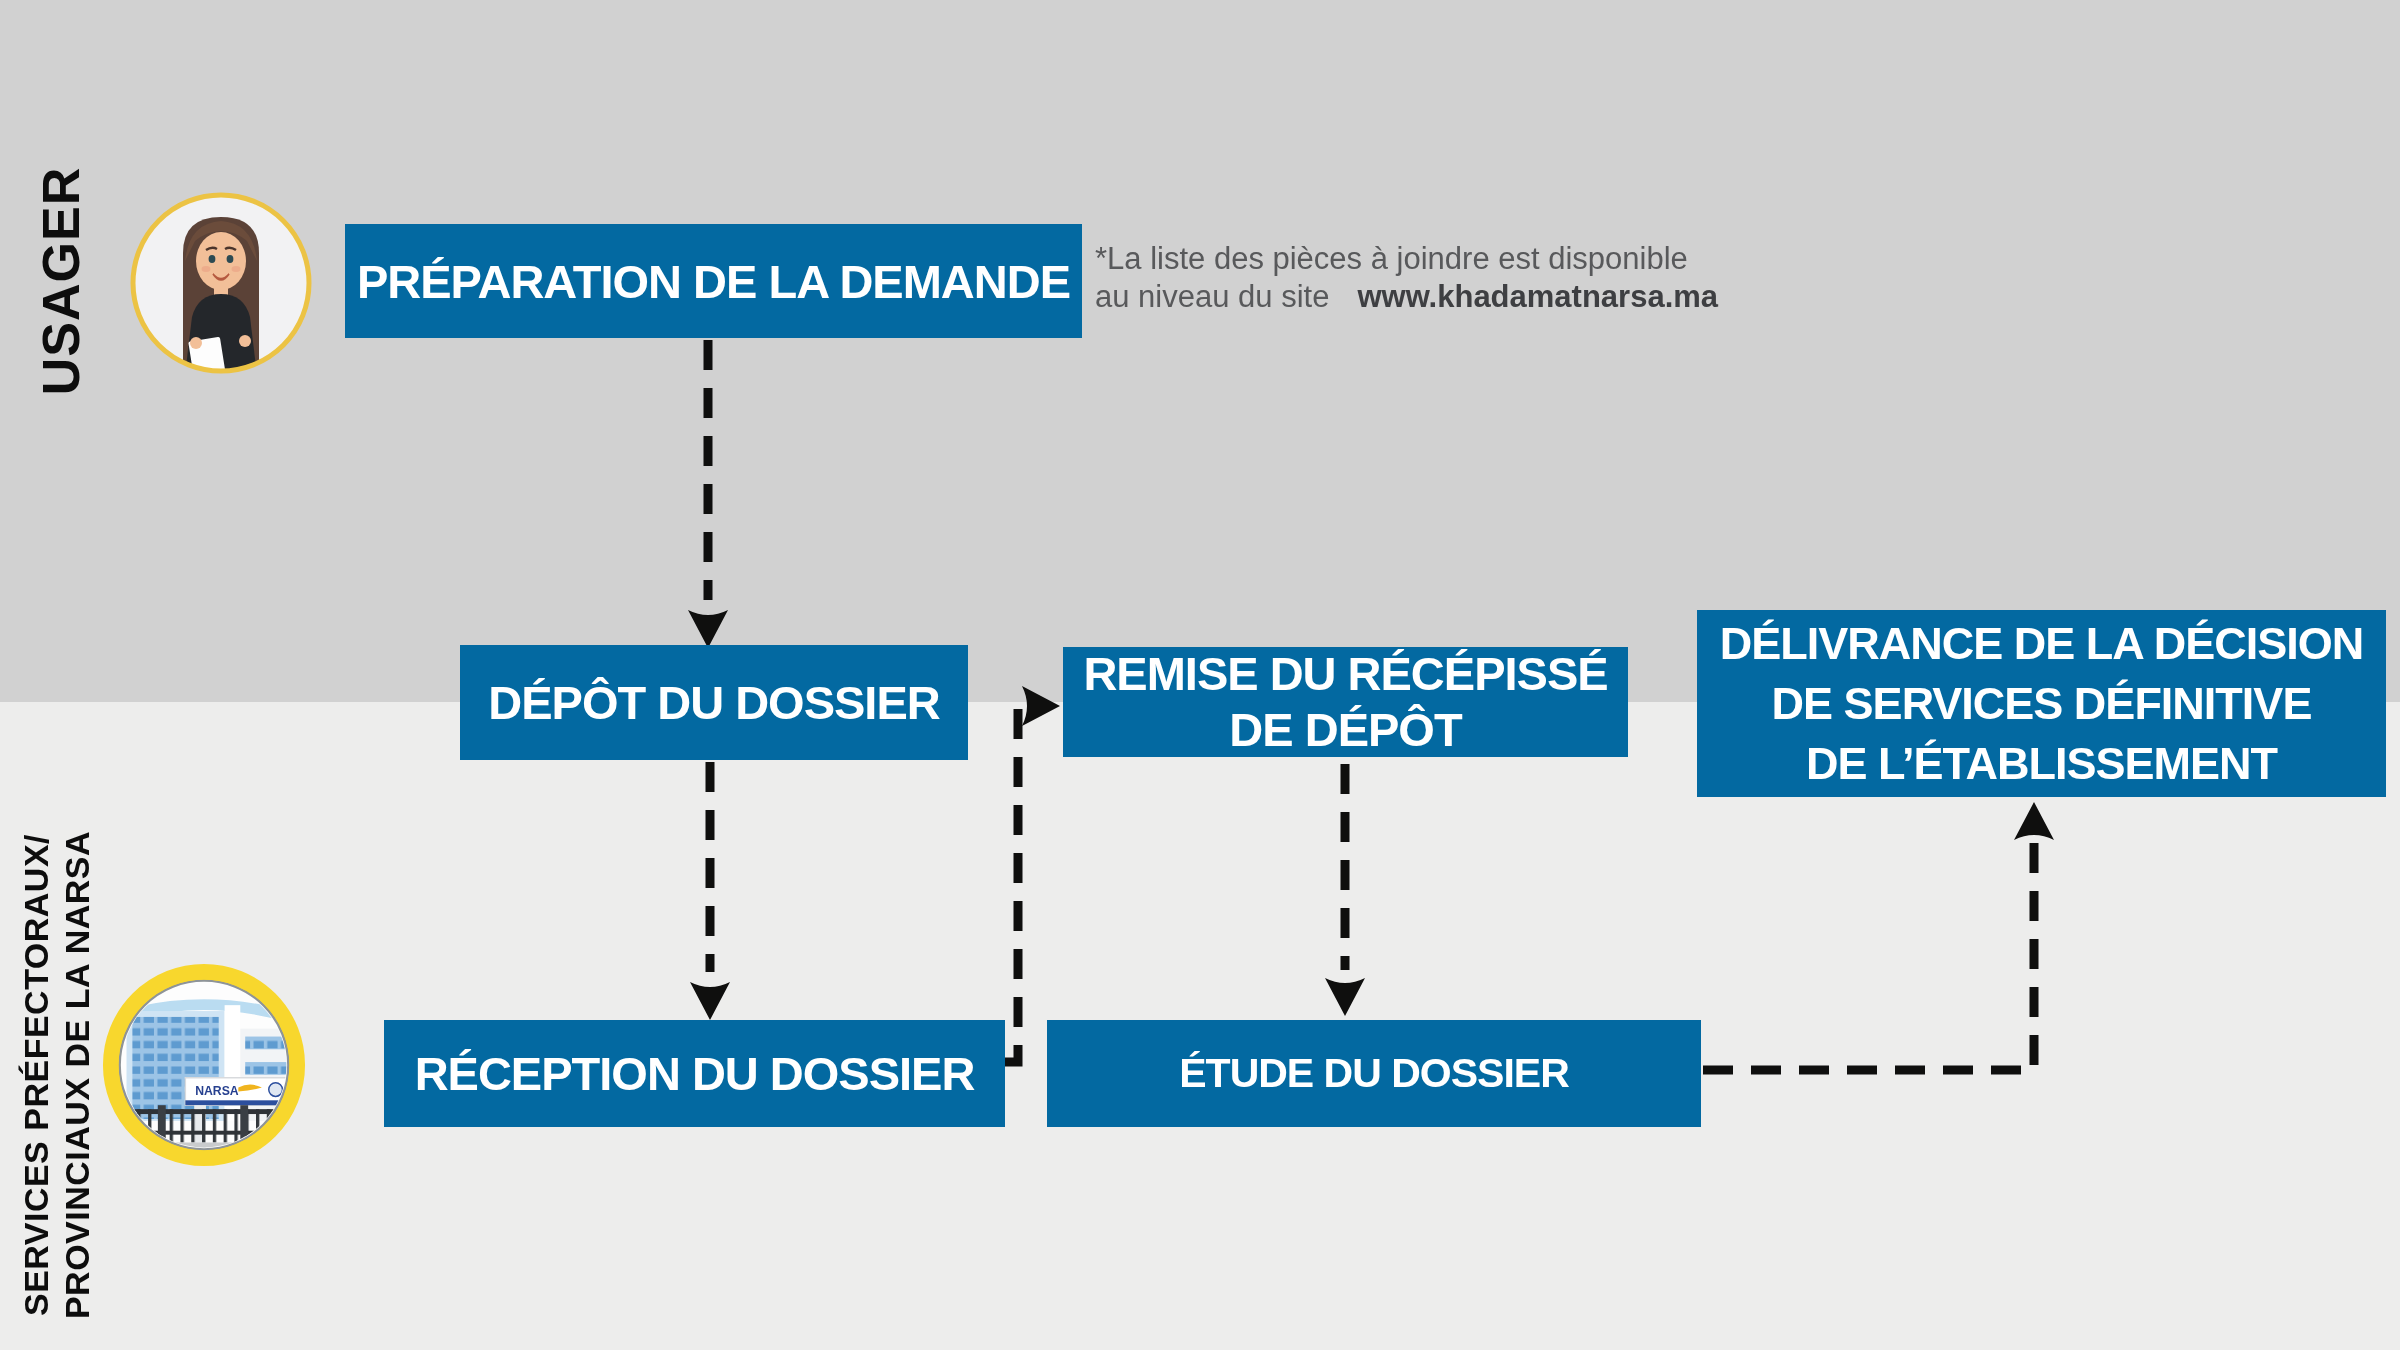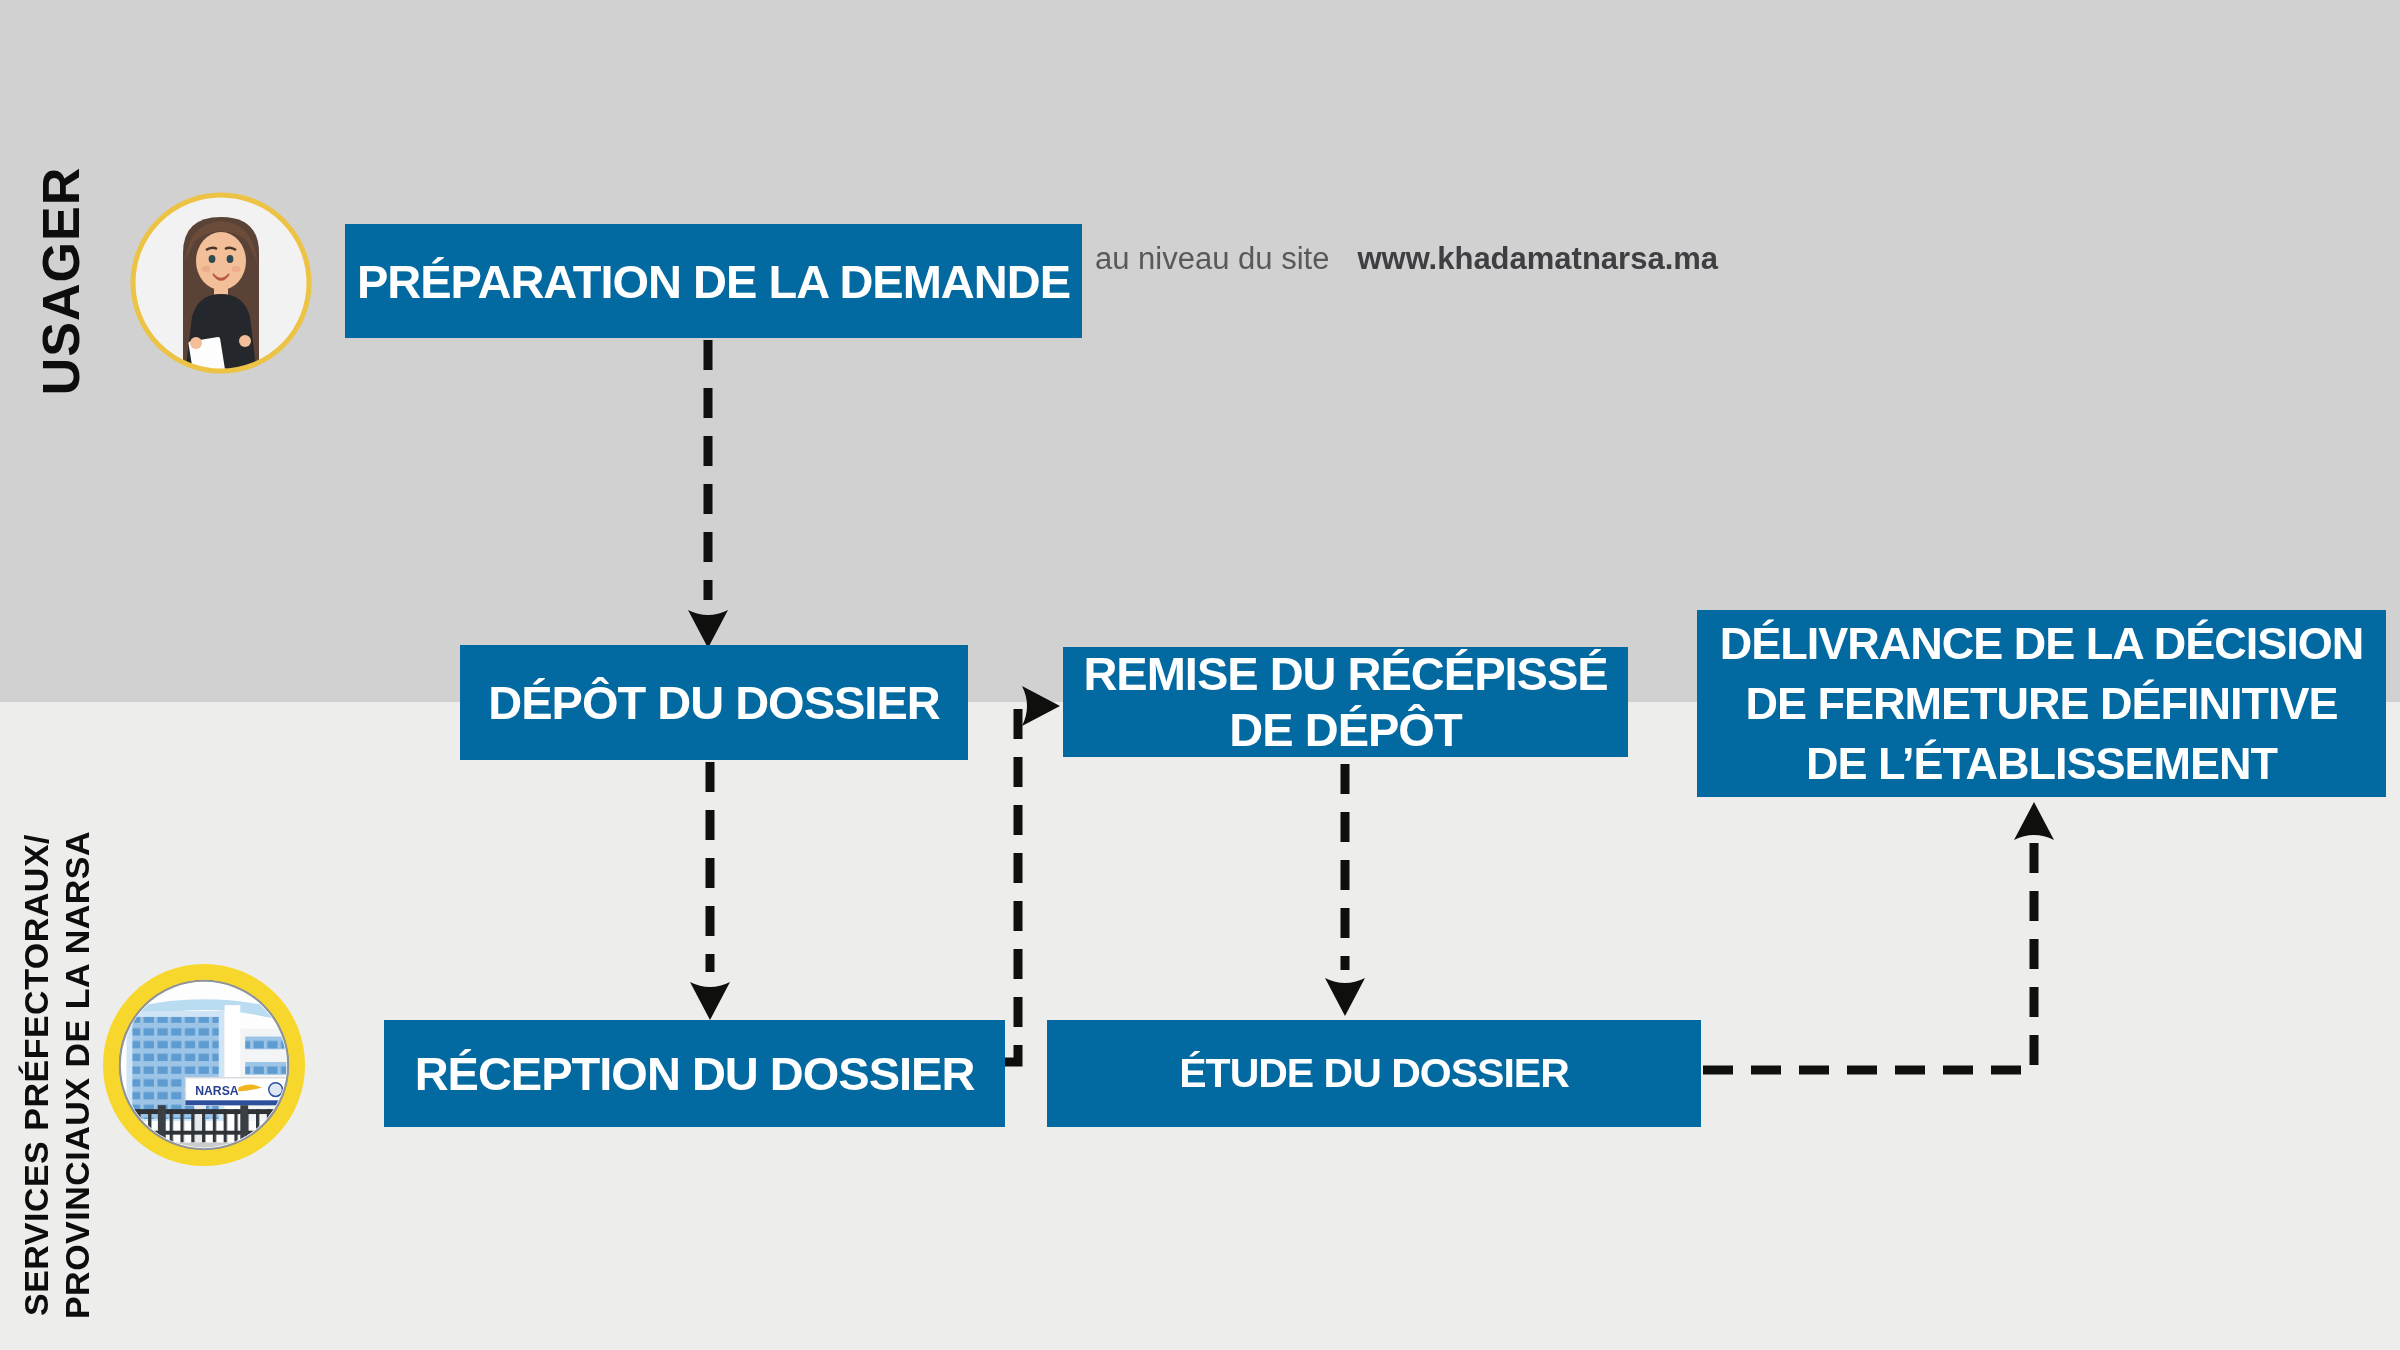--- a/index.html
+++ b/index.html
@@ -157,31 +157,32 @@
     <span>DÉPÔT DU DOSSIER</span>
   </div>
 
   <div class="box box-remise">
     <span>REMISE DU RÉCÉPISSÉ</span>
     <span>DE DÉPÔT</span>
   </div>
 
   <div class="box box-delivrance">
     <span>DÉLIVRANCE DE LA DÉCISION</span>
-    <span>DE FERMETURE DÉFINITIVE</span>
+    <span>DE SERVICES DÉFINITIVE</span>
     <span>DE L’ÉTABLISSEMENT</span>
   </div>
 
   <div class="box box-reception">
     <span>RÉCEPTION DU DOSSIER</span>
   </div>
 
   <div class="box box-etude">
     <span>ÉTUDE DU DOSSIER</span>
   </div>
 
   <div class="note">
+    <div>*La liste des pièces à joindre est disponible</div>
     <div class="site-line">
       <span>au niveau du site</span><span class="url">www.khadamatnarsa.ma</span>
     </div>
   </div>
 
 </div>
 
 </body></html>

